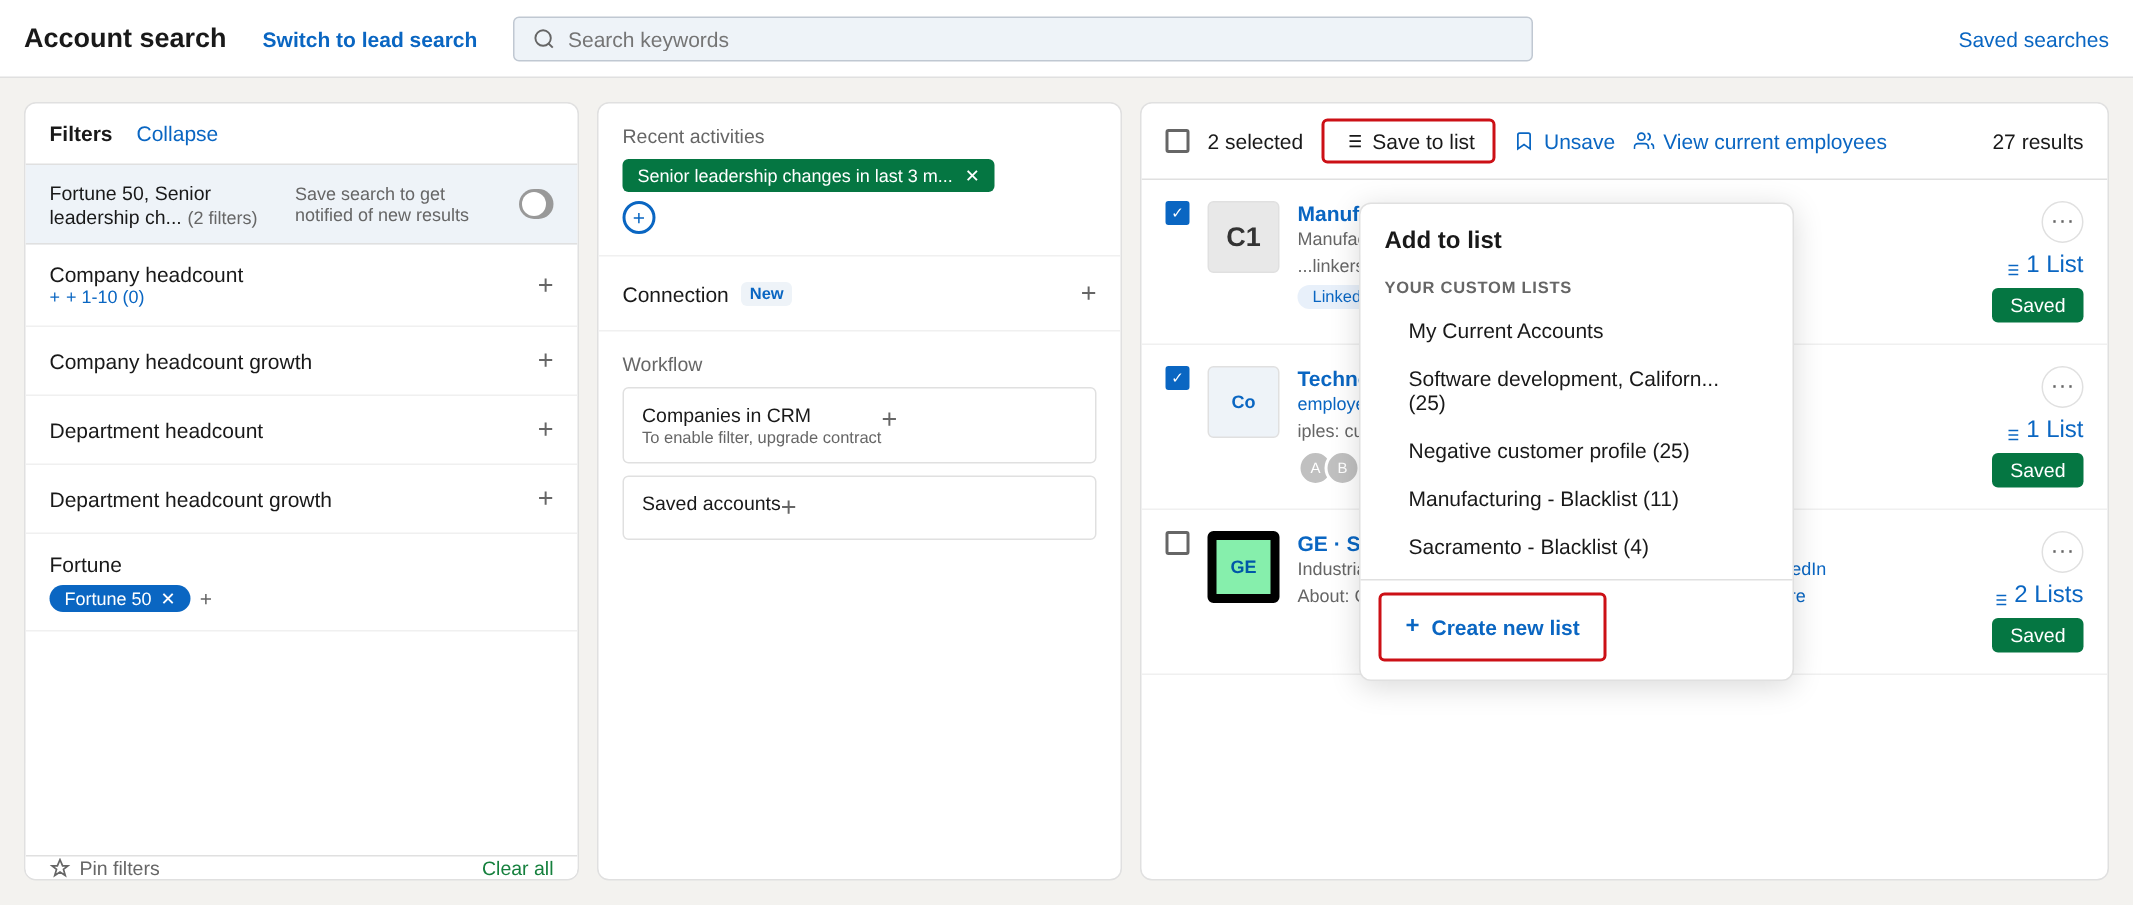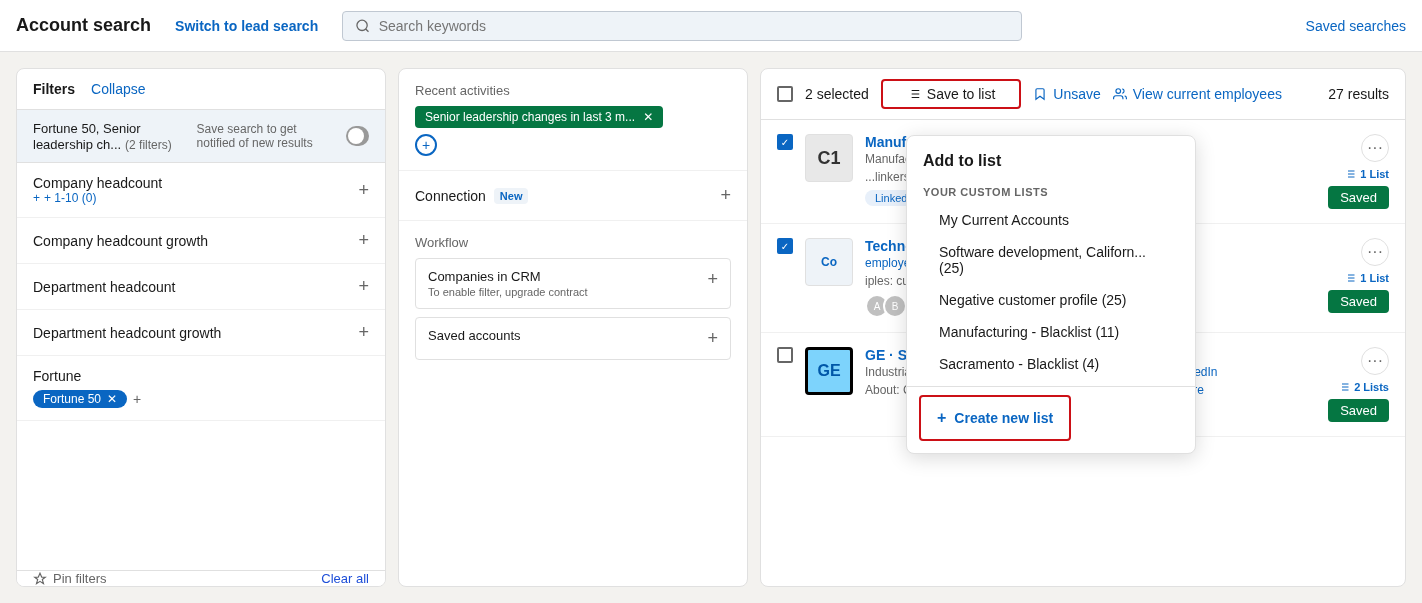--- a/index.html
+++ b/index.html
@@ -128,21 +128,21 @@
     .pin-filters {
       padding: 0 16px;
       color: #666;
       font-size: 13px;
       display: flex;
       align-items: center;
       justify-content: space-between;
       border-top: 1px solid #e0e0e0;
       background: #fff;
     }
-    .clear-all { color: #1d4ed8; cursor: pointer; font-size: 13px; }
+    .clear-all { color: #15803d; cursor: pointer; font-size: 13px; }
 
     
     .middle-panel {
       background: #fff;
       border-radius: 8px;
       border: 1px solid #e0e0e0;
       width: 350px;
       min-width: 350px;
       display: flex;
       flex-direction: column;
@@ -192,21 +192,20 @@
     }
     .workflow-section { padding: 14px 16px; }
     .workflow-title { font-size: 13px; color: #666; margin-bottom: 8px; }
     .workflow-item {
       border: 1px solid #e0e0e0;
       border-radius: 4px;
       padding: 10px 12px;
       margin-bottom: 8px;
       display: flex;
       align-items: flex-start;
-      justify-content: space-between;
     }
     .workflow-item-title { font-size: 13px; font-weight: 500; color: #191919; }
     .workflow-item-sub { font-size: 11px; color: #666; margin-top: 2px; }
 
     
     .right-panel {
       background: #fff;
       border-radius: 8px;
       border: 1px solid #e0e0e0;
       flex: 1;
@@ -243,21 +242,21 @@
       justify-content: center;
     }
     .checkbox-checked::after { content: '✓'; color: #fff; font-size: 10px; }
     .selected-count { font-size: 14px; color: #191919; }
     .save-to-list-btn {
       display: flex;
       align-items: center;
       gap: 6px;
       border: 2px solid #cc1016;
       border-radius: 4px;
-      padding: 5px 24px;
+      padding: 5px 12px;
       color: #191919;
       font-size: 14px;
       font-weight: 500;
       cursor: pointer;
       background: #fff;
     }
     .unsave-btn {
       display: flex;
       align-items: center;
       gap: 6px;
@@ -347,21 +346,21 @@
     .tag-green { background: #e6f4ea; color: #057642; border-radius: 12px; padding: 2px 10px; font-size: 11px; }
     .card-right { display: flex; flex-direction: column; align-items: flex-end; gap: 6px; }
     .saved-badge {
       background: #057642;
       color: #fff;
       border-radius: 4px;
       padding: 4px 12px;
       font-size: 13px;
       font-weight: 500;
     }
-    .list-count { font-size: 11px; color: #0a66c2; display: flex; align-items: flex-start; gap: 4px; font-weight: bold; }
+    .list-count { font-size: 16px; color: #0a66c2; display: flex; align-items: flex-end; gap: 4px; }
     .more-btn {
       width: 28px; height: 28px;
       border: 1px solid #e0e0e0;
       border-radius: 50%;
       display: flex; align-items: center; justify-content: center;
       cursor: pointer; font-size: 16px; color: #666;
       background: #fff;
     }
     .avatar-stack { display: flex; }
     .avatar-small {
@@ -598,21 +597,21 @@
               <line x1="3" y1="6" x2="3.01" y2="6"></line>
             </svg>
           <span>1 List</span>
         </div>
         <div class="saved-badge">Saved</div>
       </div>
     </div>
 
     <div class="result-card">
       <div class="checkbox-base"></div>
-      <div class="company-logo" style="background:#7dd3fc; border: 3px solid #000000; font-weight:800; color:#0057a8; font-size:16px;">GE</div>
+      <div class="company-logo" style="background:#86efac; border: 6px solid #000000; font-weight:800; color:#0057a8; font-size:12px;">GE</div>
       <div class="card-info">
         <div class="card-name">GE · Saved</div>
         <div class="card-sub">
           Industrial Machinery Manufacturing ·
           <span style="color:#0a66c2; cursor:pointer;">74K+ employees on LinkedIn</span>
         </div>
         <div class="card-about">About: GE rises to the challenge of building a world ... <span class="see-more">see more</span></div>
       </div>
       <div class="card-right">
         <div class="more-btn">···</div>

